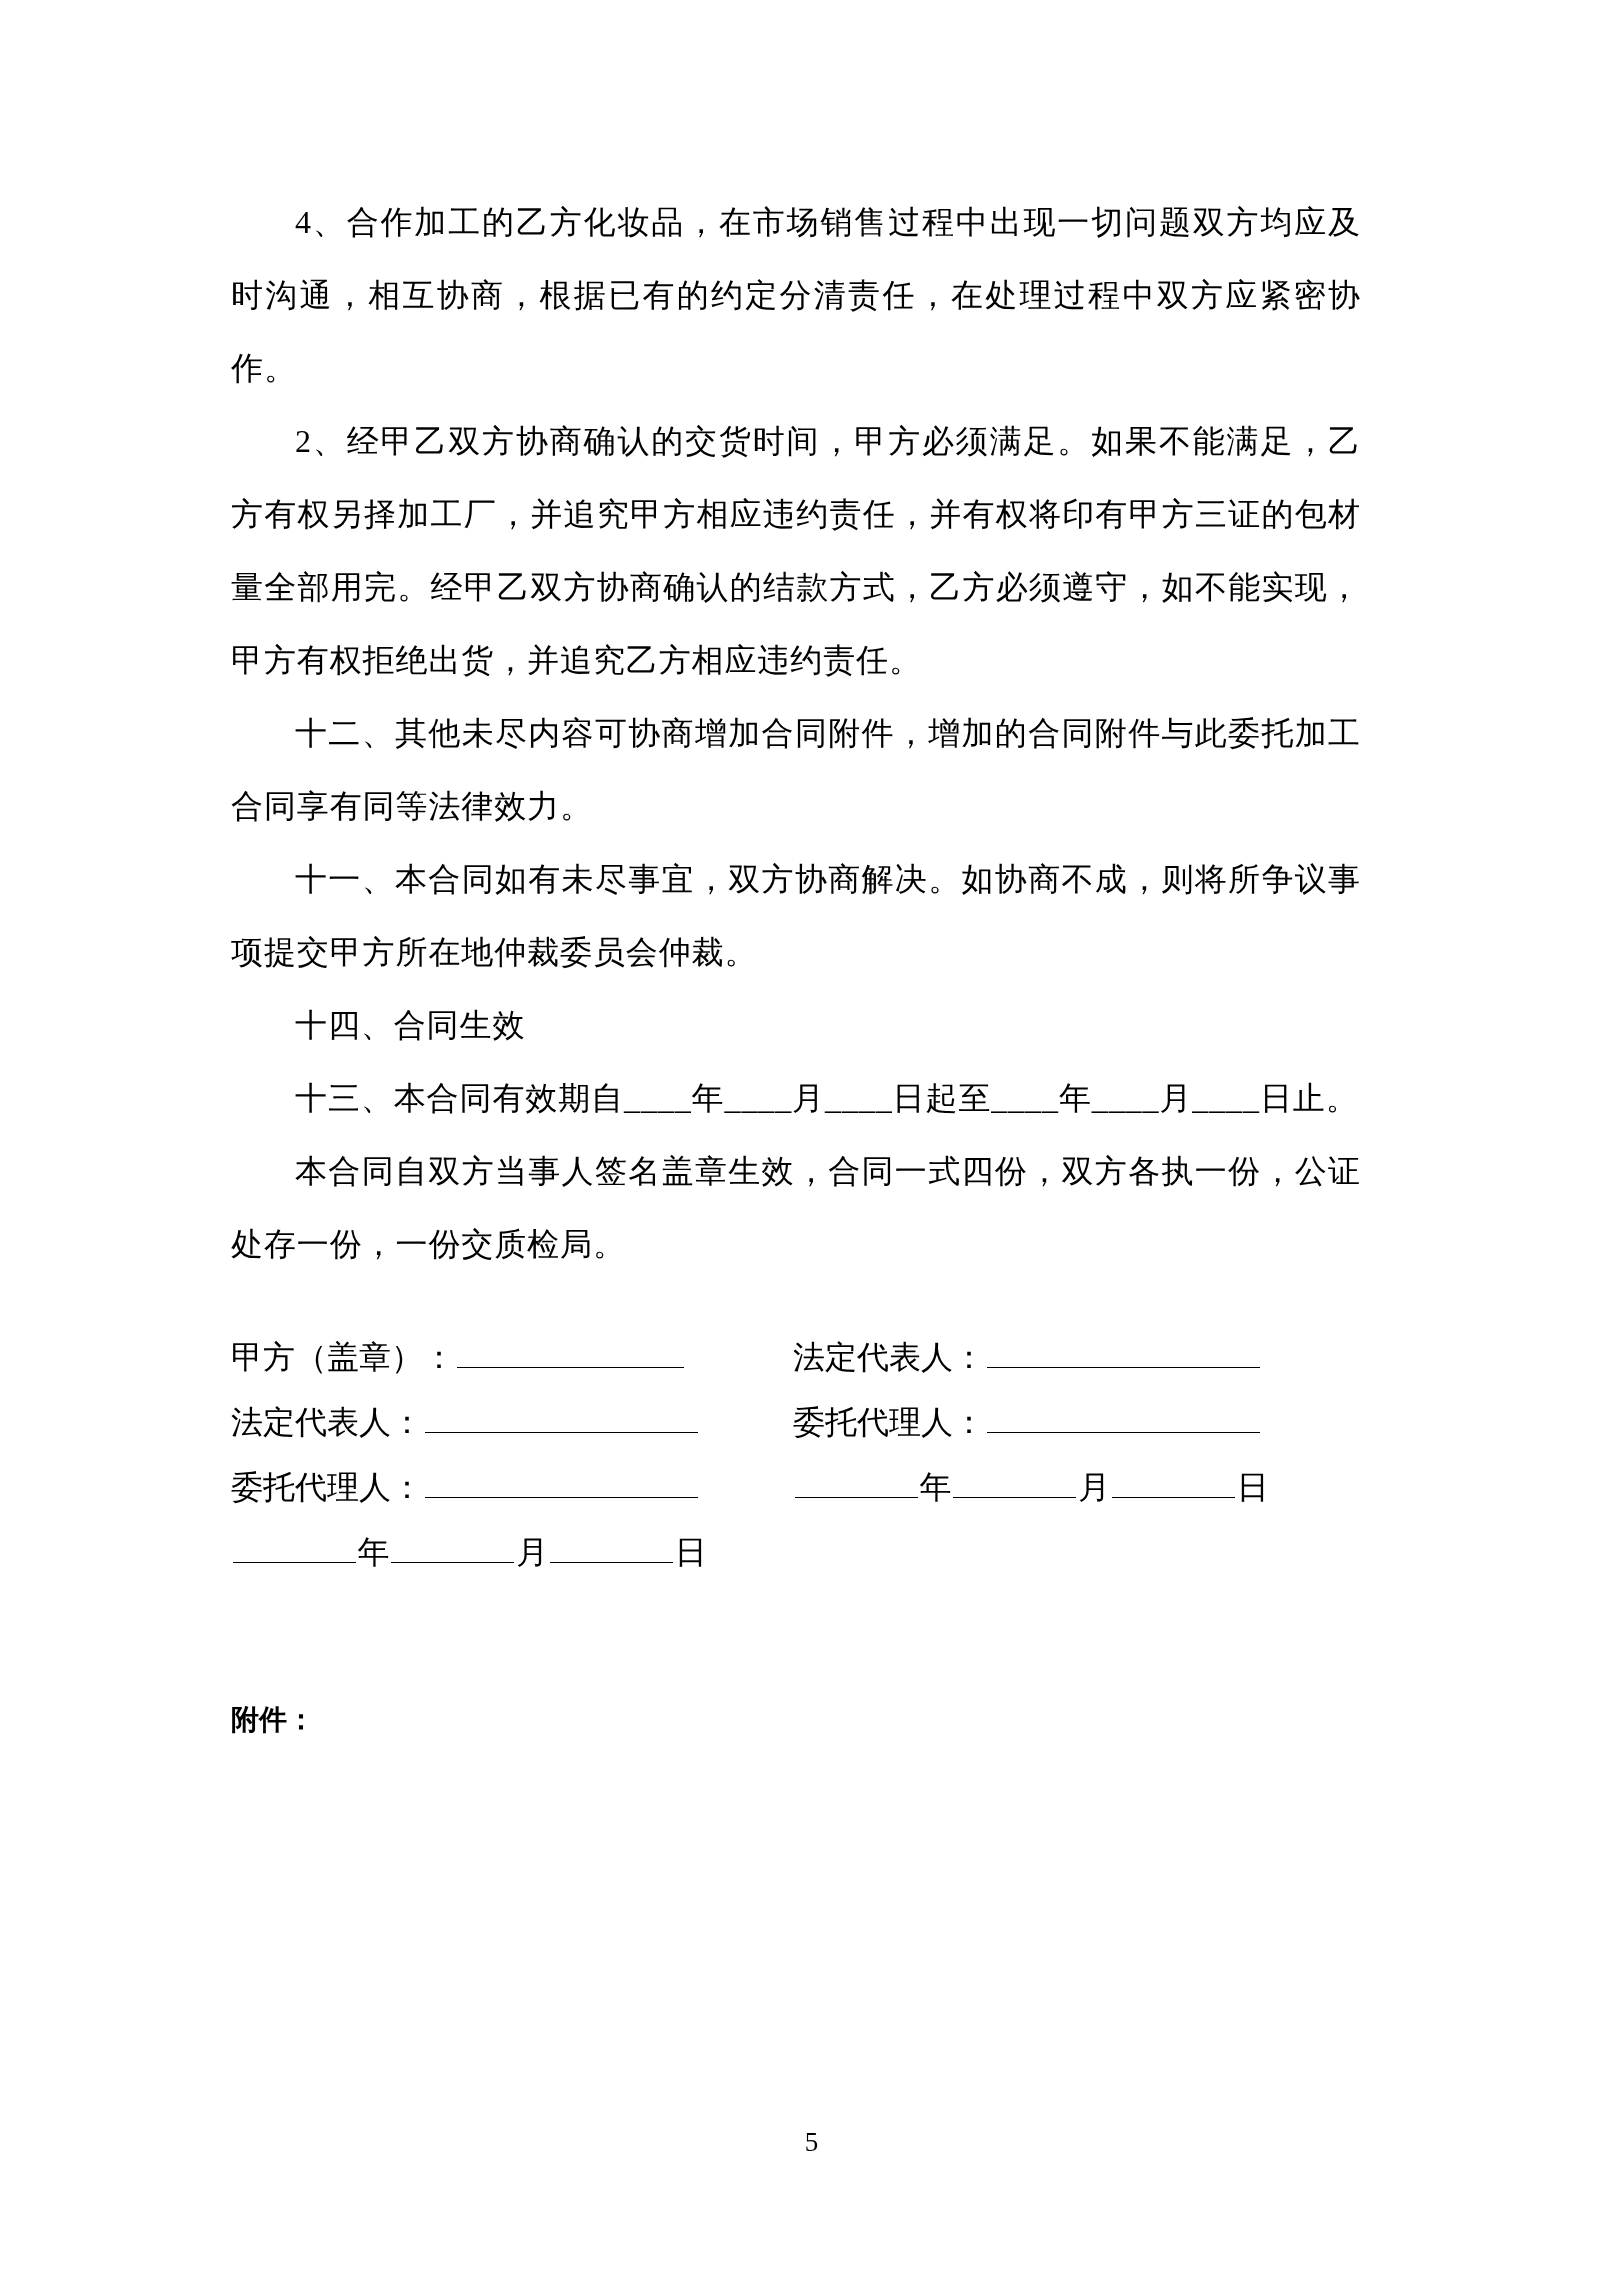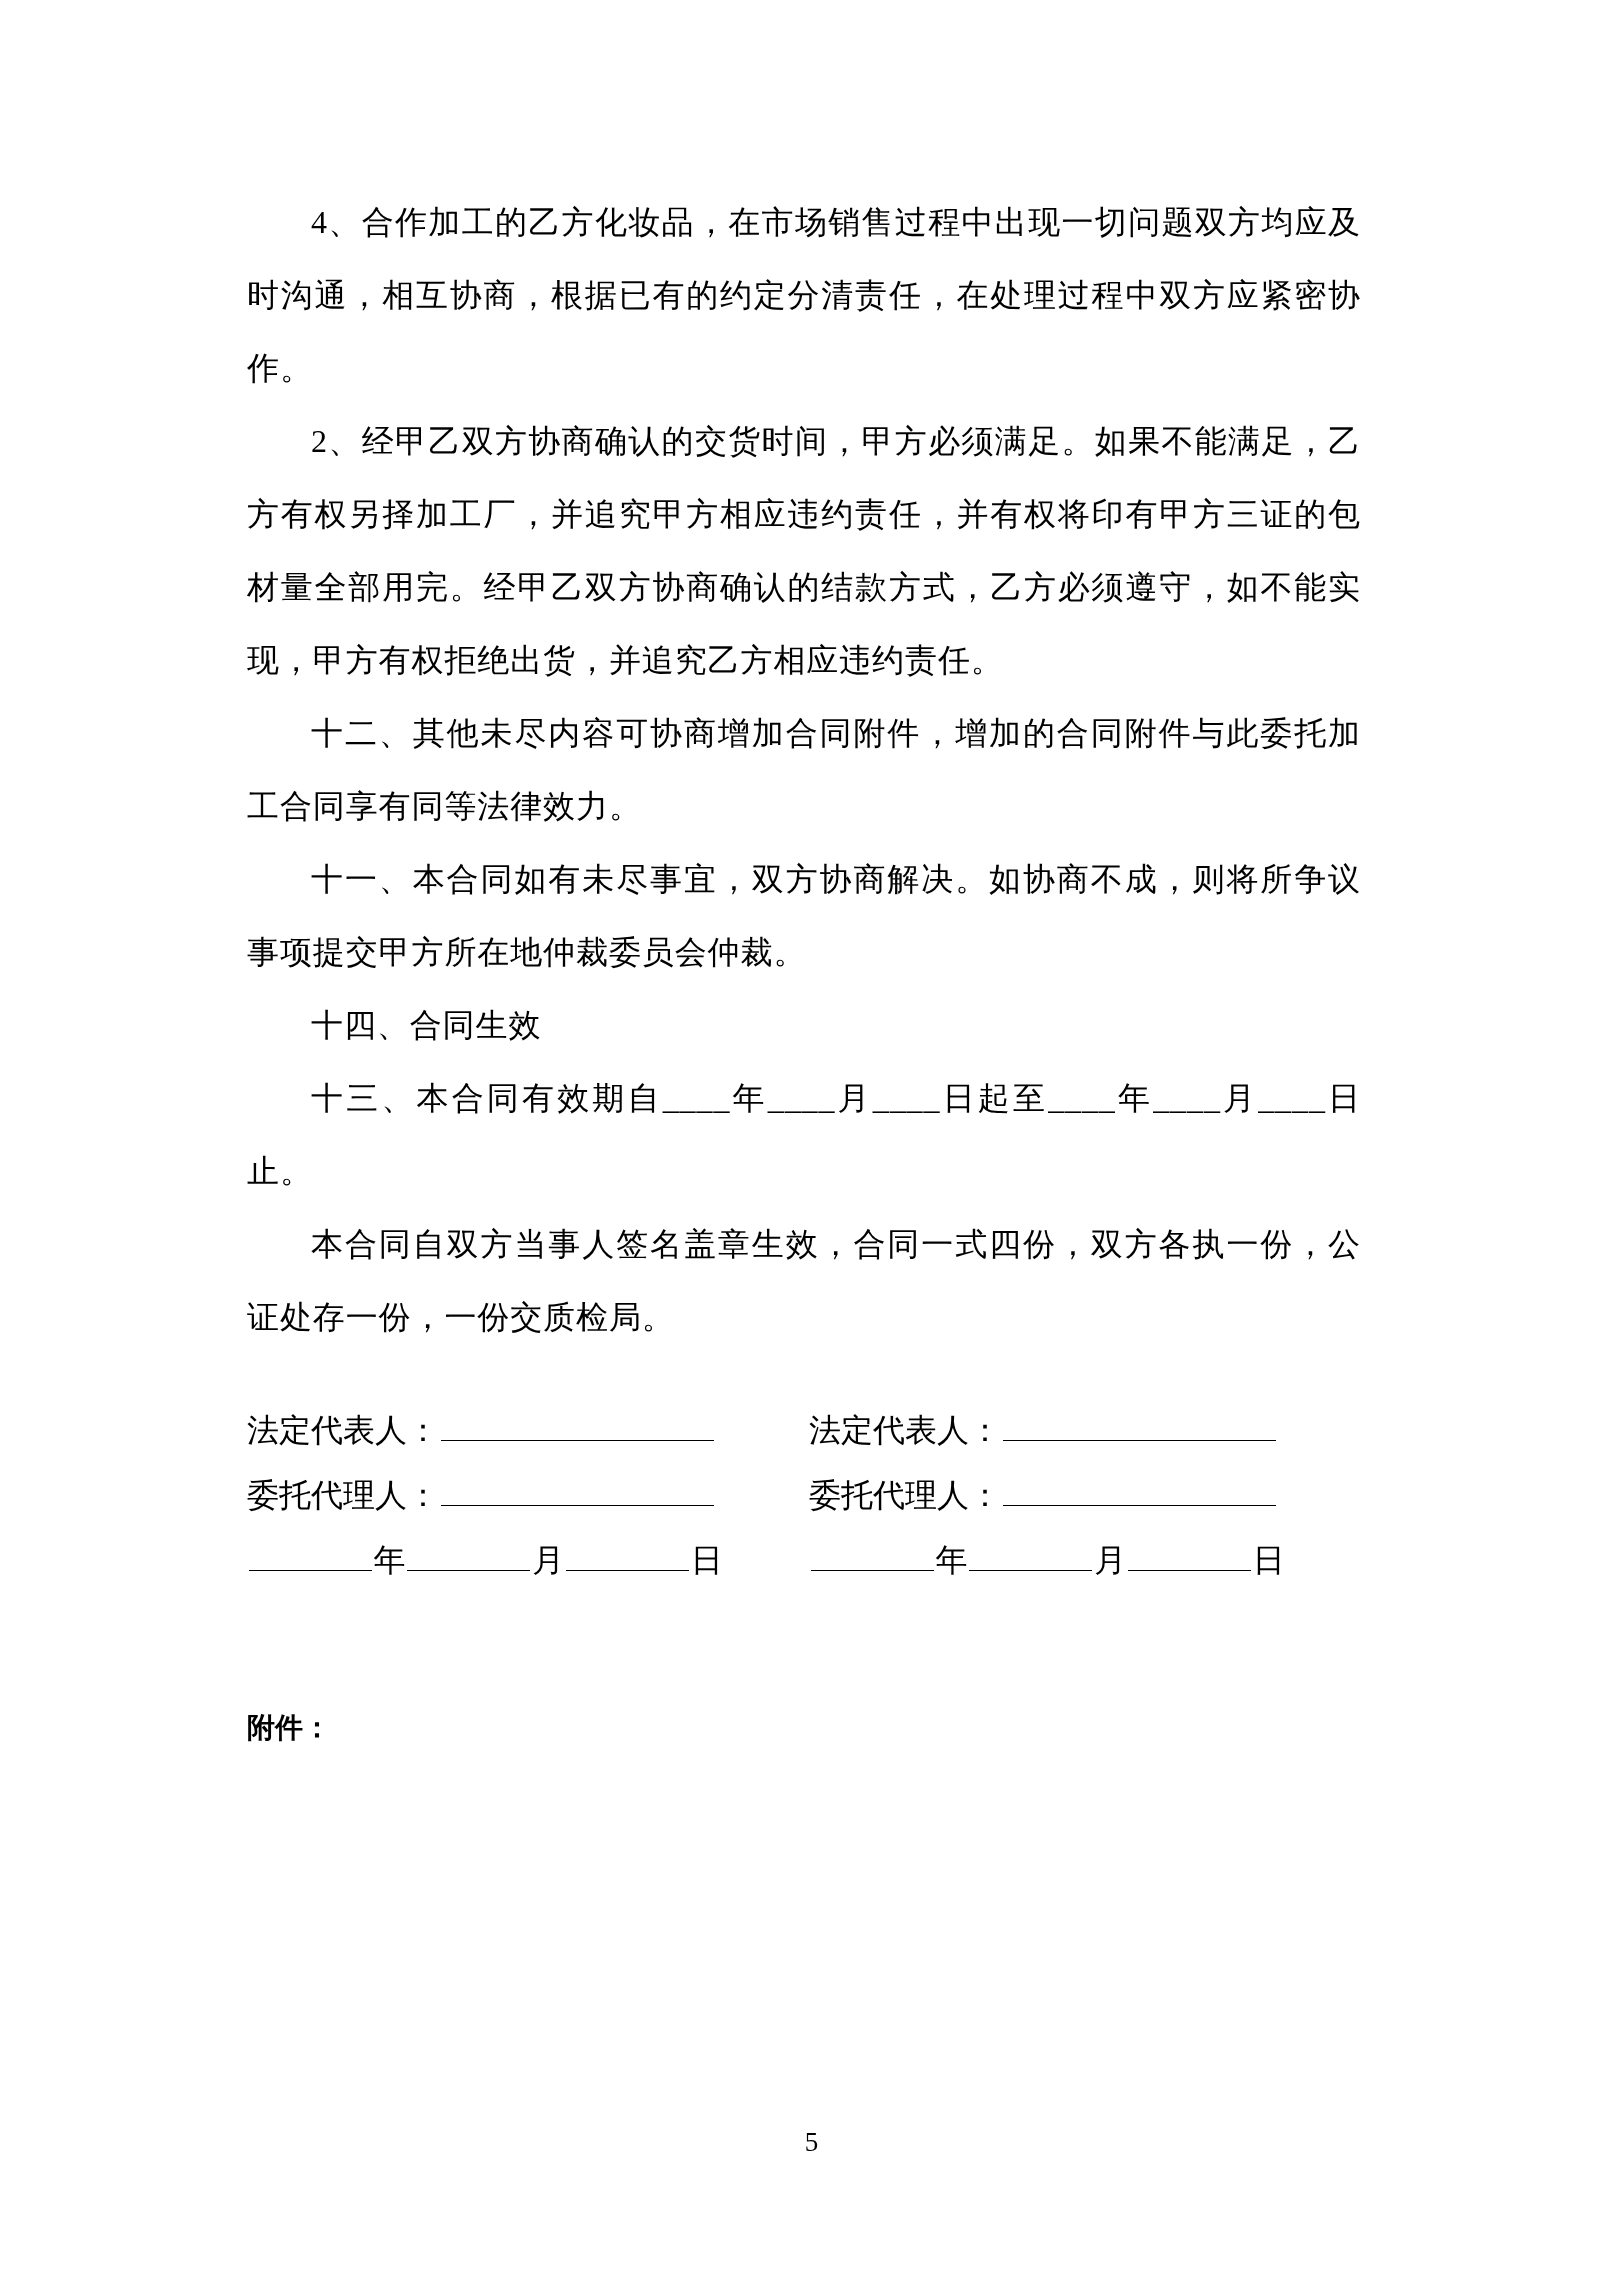--- a/index.html
+++ b/index.html
@@ -15,21 +15,21 @@
     color: #000000;
   }
   .page {
     position: absolute;
     inset: 0;
     background: #ffffff;
     overflow: hidden;
   }
   .content {
     position: absolute;
-    left: 247px;
+    left: 231px;
     right: 262px;
     top: 186px;
   }
   .para {
     font-size: 32px;
     line-height: 73px;
     text-align: justify;
     text-indent: 2em;
     margin: 0;
     letter-spacing: 0.9px;
@@ -97,20 +97,24 @@
     <p class="para">十一、本合同如有未尽事宜，双方协商解决。如协商不成，则将所争议事项提交甲方所在地仲裁委员会仲裁。</p>
     <p class="para">十四、合同生效</p>
     <p class="para">十三、本合同有效期自____年____月____日起至____年____月____日止。</p>
     <p class="para">本合同自双方当事人签名盖章生效，合同一式四份，双方各执一份，公证处存一份，一份交质检局。</p>
 
     <div class="sig-block">
       <div class="sig-grid">
 
         <div class="sig-col">
           <div class="sig-row">
+            <span>甲方（盖章）：</span>
+              <span class="blank blank-seal"></span>
+          </div>
+          <div class="sig-row">
             <span>法定代表人：</span>
               <span class="blank blank-name"></span>
           </div>
           <div class="sig-row">
             <span>委托代理人：</span>
               <span class="blank blank-name"></span>
           </div>
           <div class="sig-row">
             <span class="blank blank-date"></span>
               <span>年</span>

